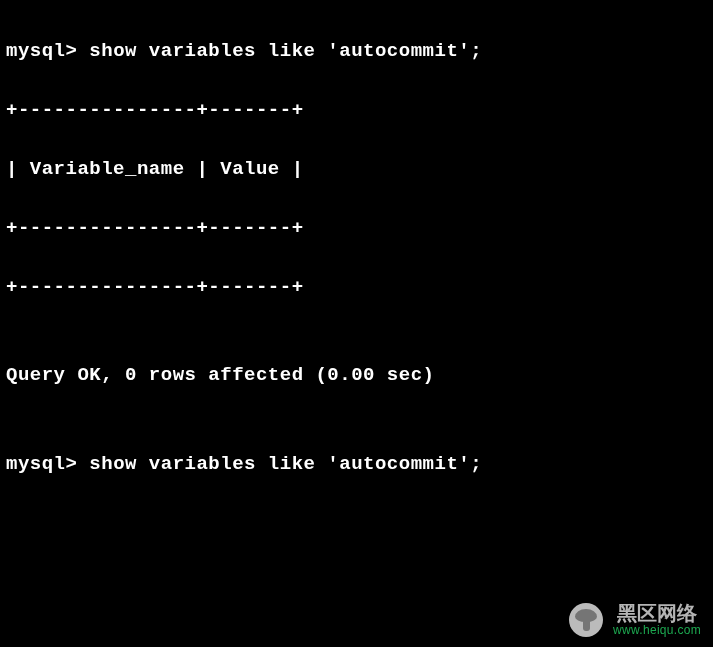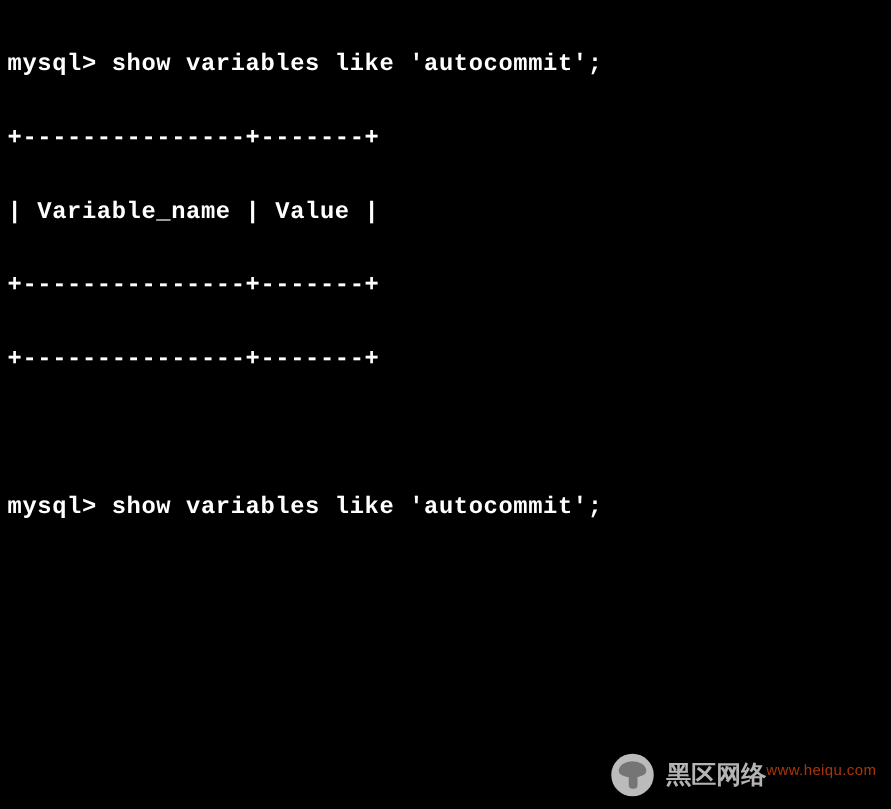--- a/index.html
+++ b/index.html
@@ -59,47 +59,48 @@
       content: "";
       position: absolute;
       width: 7px;
       height: 12px;
       background: #8a8a8a;
       border-radius: 0 0 3px 3px;
       bottom: 6px;
     }
     .wm-text {
       display: flex;
-      flex-direction: row;
+      flex-direction: column;
       line-height: 1.05;
       text-align: center;
     }
     .wm-title {
       color: #d4d4d4;
       font-family: "SimHei","Microsoft YaHei",sans-serif;
       font-size: 20px;
       font-weight: bold;
     }
     .wm-url {
-      color: #c2410c;
+      color: #22c55e;
       font-family: Arial, sans-serif;
       font-size: 12px;
       letter-spacing: 0.3px;
     }
   </style>
 </head>
 <body>
 
 <div class="terminal">
 <span class="line"><span>mysql&gt;</span> <span>show variables like 'autocommit';</span></span>
 <span class="line">+---------------+-------+</span>
 <span class="line">| Variable_name | Value |</span>
 <span class="line">+---------------+-------+</span>
 <span class="line">+---------------+-------+</span>
 <span class="line"></span>
+<span class="line">Query OK, 0 rows affected (0.00 sec)</span>
 <span class="line"></span>
 <span class="line"><span>mysql&gt;</span> <span>show variables like 'autocommit';</span></span>
 
 
 
 
 
 
 <span class="line"></span>
 

